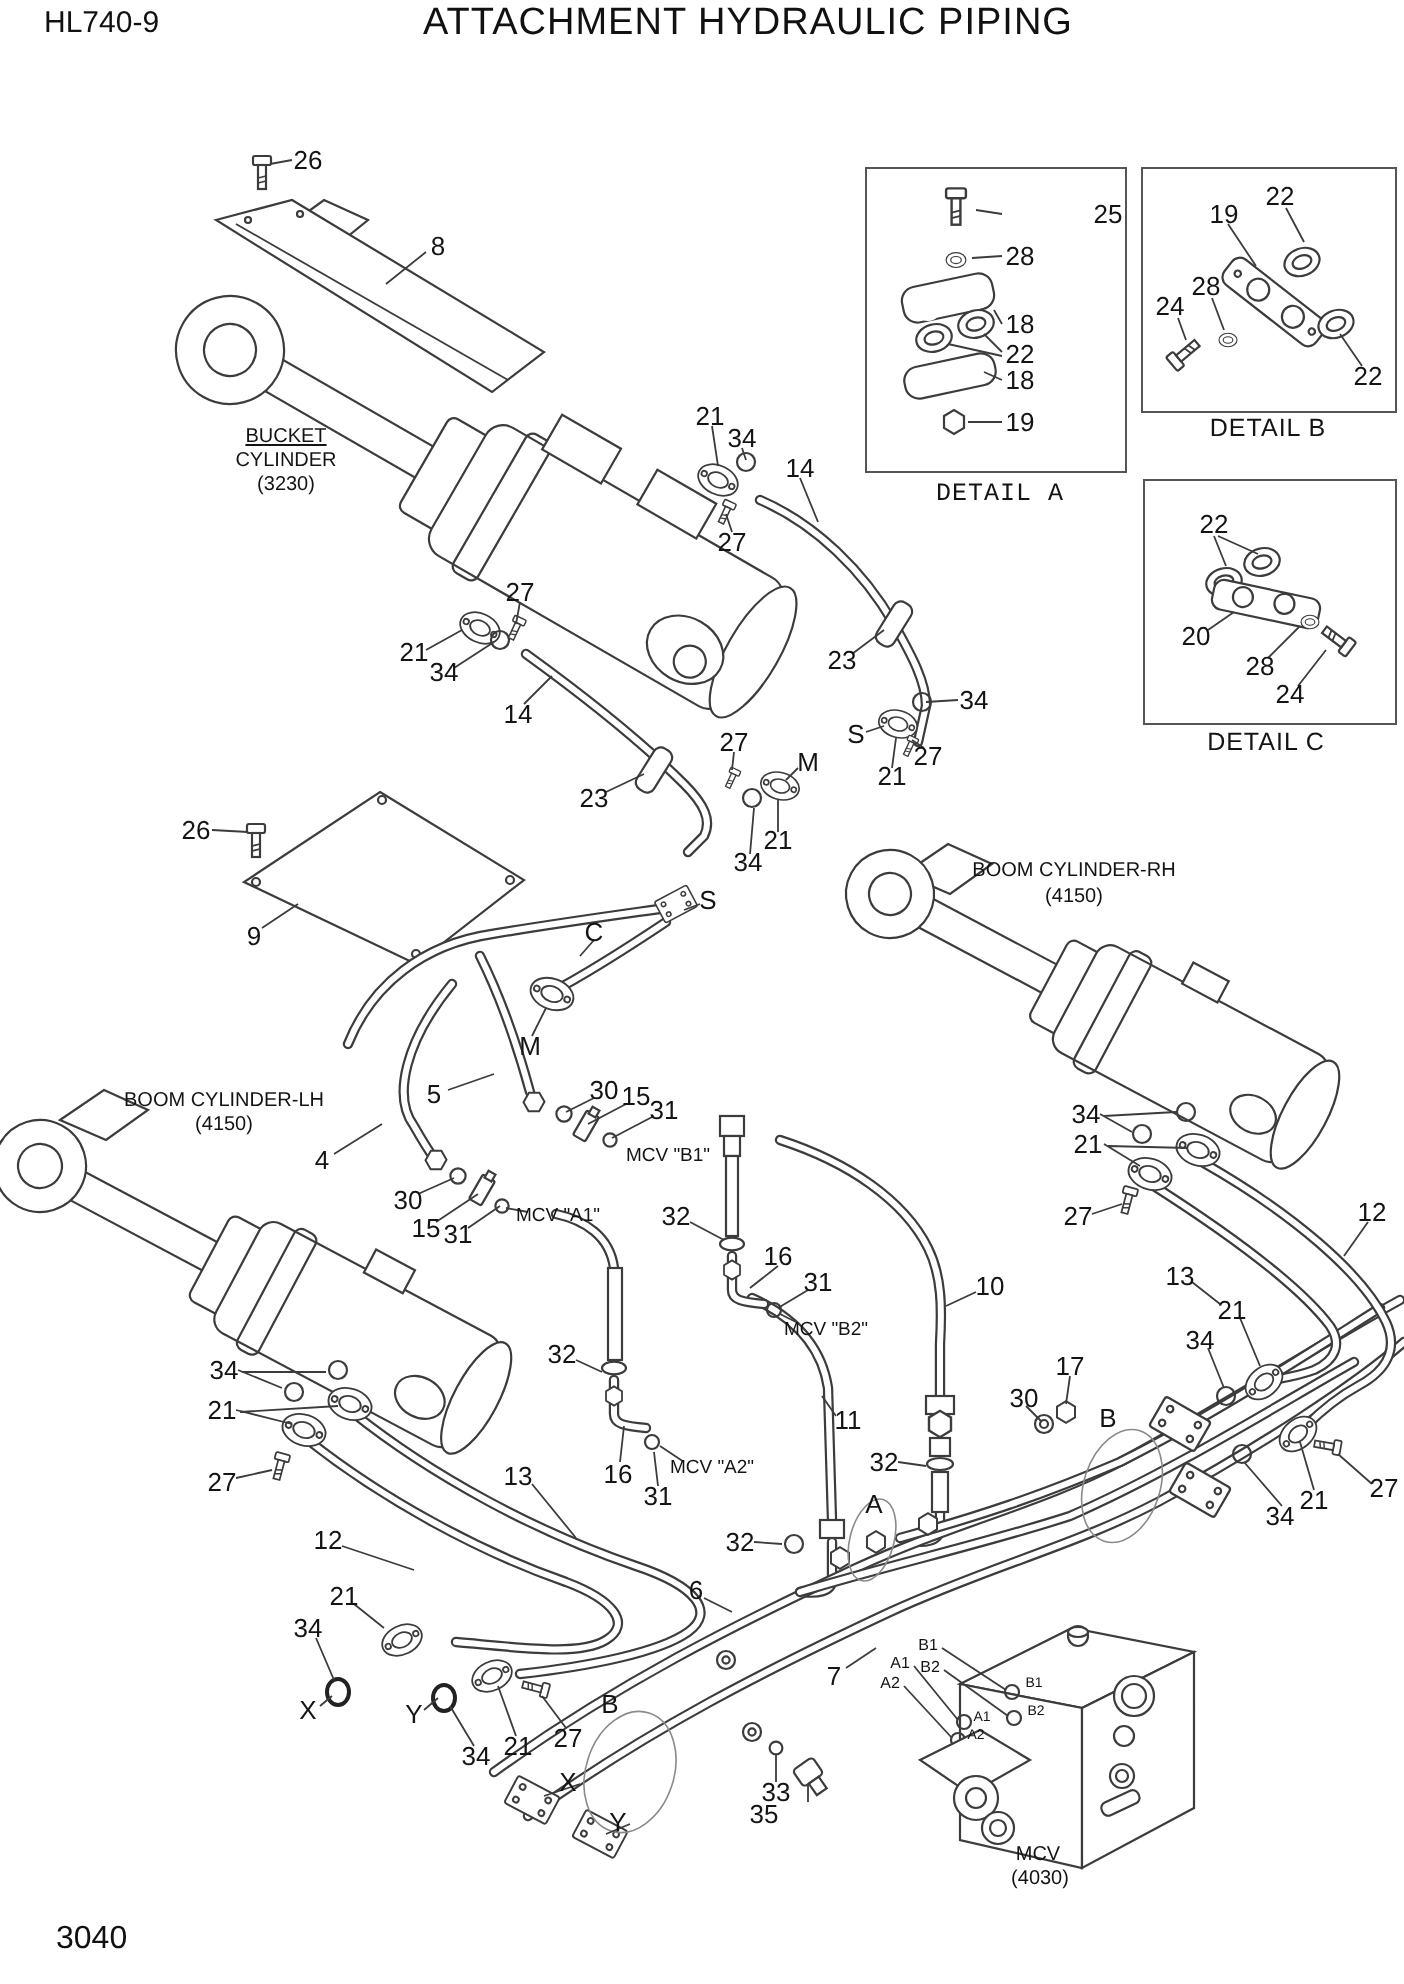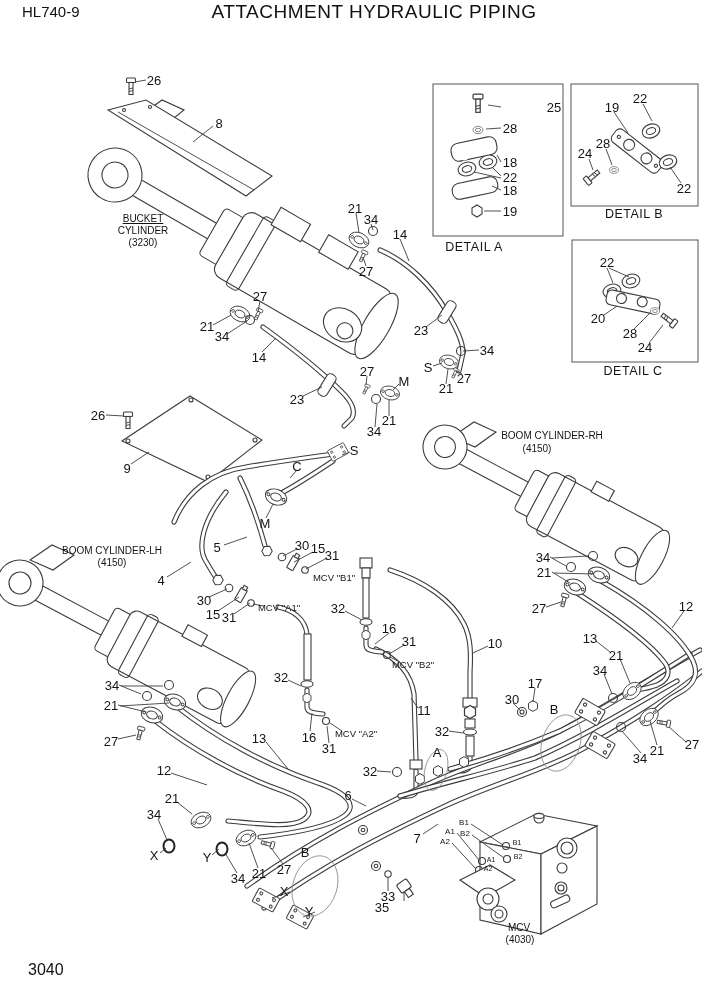--- a/index.html
+++ b/index.html
@@ -374,21 +374,21 @@
 
   <div>
       <span class="lbl num" style="left: 154px; top: 80px;">26</span>
       <span class="lbl num" style="left: 219px; top: 123px;">8</span>
       <span class="lbl num" style="left: 510px; top: 107px; margin-left: 44px;">25</span>
       <span class="lbl num" style="left: 510px; top: 128px;">28</span>
       <span class="lbl num" style="left: 510px; top: 162px;">18</span>
       <span class="lbl num" style="left: 510px; top: 177px;">22</span>
       <span class="lbl num" style="left: 510px; top: 190px;">18</span>
       <span class="lbl num" style="left: 510px; top: 211px;">19</span>
-      <span class="lbl detail" style="left: 474px; top: 247px;">DETAIL A</span>
+      <span class="lbl detail" style="left: 500px; top: 247px; font-family: Liberation Mono, monospace;">DETAIL A</span>
       <span class="lbl num" style="left: 612px; top: 107px;">19</span>
       <span class="lbl num" style="left: 640px; top: 98px;">22</span>
       <span class="lbl num" style="left: 585px; top: 153px;">24</span>
       <span class="lbl num" style="left: 603px; top: 143px;">28</span>
       <span class="lbl num" style="left: 684px; top: 188px;">22</span>
       <span class="lbl detail" style="left: 634px; top: 214px;">DETAIL B</span>
       <span class="lbl num" style="left: 607px; top: 262px;">22</span>
       <span class="lbl num" style="left: 598px; top: 318px;">20</span>
       <span class="lbl num" style="left: 630px; top: 333px;">28</span>
       <span class="lbl num" style="left: 645px; top: 347px;">24</span>
@@ -424,21 +424,21 @@
       <span class="lbl num" style="left: 302px; top: 545px;">30</span>
       <span class="lbl num" style="left: 318px; top: 548px;">15</span>
       <span class="lbl num" style="left: 332px; top: 555px;">31</span>
       <span class="lbl port" style="left: 334px; top: 578px;">MCV "B1"</span>
       <span class="lbl num" style="left: 204px; top: 600px;">30</span>
       <span class="lbl num" style="left: 213px; top: 614px;">15</span>
       <span class="lbl num" style="left: 229px; top: 617px;">31</span>
       <span class="lbl port" style="left: 279px; top: 608px;">MCV "A1"</span>
       <span class="lbl comp" style="left: 112px; top: 551px;">BOOM CYLINDER-LH</span>
       <span class="lbl comp" style="left: 112px; top: 563px;">(4150)</span>
-      <span class="lbl comp" style="left: 537px; top: 436px; margin-left: 15px;">BOOM CYLINDER-RH</span>
+      <span class="lbl comp" style="left: 537px; top: 436px;">BOOM CYLINDER-RH</span>
       <span class="lbl comp" style="left: 537px; top: 449px;">(4150)</span>
       <span class="lbl num" style="left: 543px; top: 557px;">34</span>
       <span class="lbl num" style="left: 544px; top: 572px;">21</span>
       <span class="lbl num" style="left: 539px; top: 608px;">27</span>
       <span class="lbl num" style="left: 686px; top: 606px;">12</span>
       <span class="lbl num" style="left: 590px; top: 638px;">13</span>
       <span class="lbl num" style="left: 616px; top: 655px;">21</span>
       <span class="lbl num" style="left: 600px; top: 670px;">34</span>
       <span class="lbl num" style="left: 640px; top: 758px;">34</span>
       <span class="lbl num" style="left: 657px; top: 750px;">21</span>

